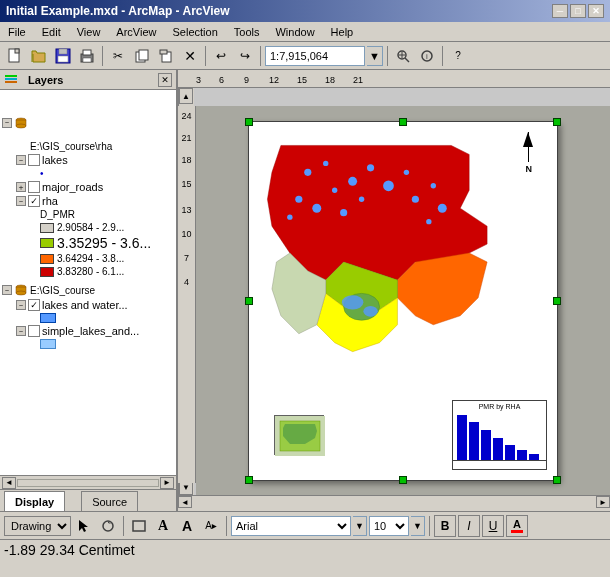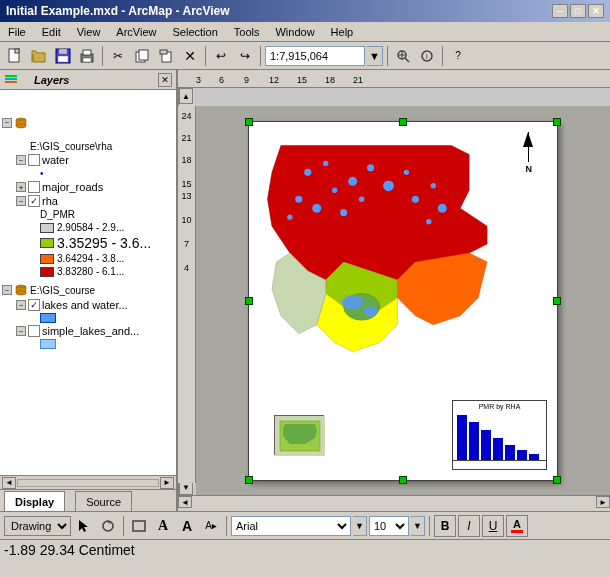--- a/index.html
+++ b/index.html
@@ -209,21 +209,21 @@
     }
 
     
     .tab-bar {
       display: flex;
       background: #d4d0c8;
       border-top: 1px solid #808080;
       height: 22px;
       align-items: flex-end;
       padding-left: 4px;
-      gap: 10px;
+      gap: 16px;
     }
     .tab {
       padding: 2px 10px;
       background: #d4d0c8;
       border: 1px solid #808080;
       border-bottom: none;
       font-size: 11px;
       cursor: pointer;
       height: 20px;
       display: flex; align-items: center;
@@ -410,21 +410,21 @@
       </svg>
   </div>
   <div class="tool-separator"></div>
   <div class="tool-btn" style="font-size:10px;">?</div>
 </div>
 
 <div style="display:flex; flex:1; overflow:hidden; height: calc(577px - 22px - 20px - 28px - 28px - 22px - 16px);">
 
   <div class="sidebar">
     <div class="sidebar-header">
-      <div style="display:flex; align-items:center; gap:16px;font-style:italic;">
+      <div style="display:flex; align-items:center; gap:10px;">
         <svg width="14" height="14" viewBox="0 0 14 14">
           <rect x="1" y="8" width="12" height="2" fill="#cc6600"></rect>
           <rect x="1" y="5" width="12" height="2" fill="#00aacc"></rect>
           <rect x="1" y="2" width="12" height="2" fill="#00cc00"></rect>
         </svg>
         <span class="sidebar-title">Layers</span>
       </div>
       <div class="sidebar-close">✕</div>
     </div>
     <div class="layers-panel">
@@ -435,21 +435,21 @@
           <ellipse cx="7" cy="4" rx="5" ry="2" fill="#cc8800" stroke="#804400" stroke-width="0.5"></ellipse>
           <rect x="2" y="4" width="10" height="6" fill="#cc8800" stroke="#804400" stroke-width="0.5"></rect>
           <ellipse cx="7" cy="10" rx="5" ry="2" fill="#cc8800" stroke="#804400" stroke-width="0.5"></ellipse>
         </svg>
         <span style="font-size:10px;margin-top:48px;">E:\GIS_course\rha</span>
       </div>
 
       <div class="layer-item" style="padding-left:14px;">
         <div class="expand-btn">－</div>
         <div class="checkbox"></div>
-        <span>water</span>
+        <span>lakes</span>
       </div>
 
       <div class="layer-item" style="padding-left:38px;">
         <span style="color:#0000cc; font-size:10px;">•</span>
       </div>
 
       <div class="layer-item" style="padding-left:14px;">
         <div class="expand-btn">＋</div>
         <div class="checkbox"></div>
         <span>major_roads</span>
@@ -537,21 +537,21 @@
       <span style="margin-right:18px; font-size:9px;">21</span>
     </div>
 
     <div style="flex:1; display:flex; position:relative; overflow:hidden;">
 
       <div class="ruler-left">
         <span style="font-size:9px; margin-top:5px;">24</span>
         <span style="font-size:9px; margin-top:12px;">21</span>
         <span style="font-size:9px; margin-top:12px;">18</span>
         <span style="font-size:9px; margin-top:14px;">15</span>
-        <span style="font-size:9px; margin-top:2px;">13</span>
+        <span style="font-size:9px; margin-top:16px;">13</span>
         <span style="font-size:9px; margin-top:14px;">10</span>
         <span style="font-size:9px; margin-top:14px;">7</span>
         <span style="font-size:9px; margin-top:14px;">4</span>
       </div>
 
       <div class="map-canvas">
         <div class="map-paper">
 
           <div class="handle" style="top:-4px; left:-4px;"></div>
           <div class="handle" style="top:-4px; left:50%; margin-left:-4px;"></div>

